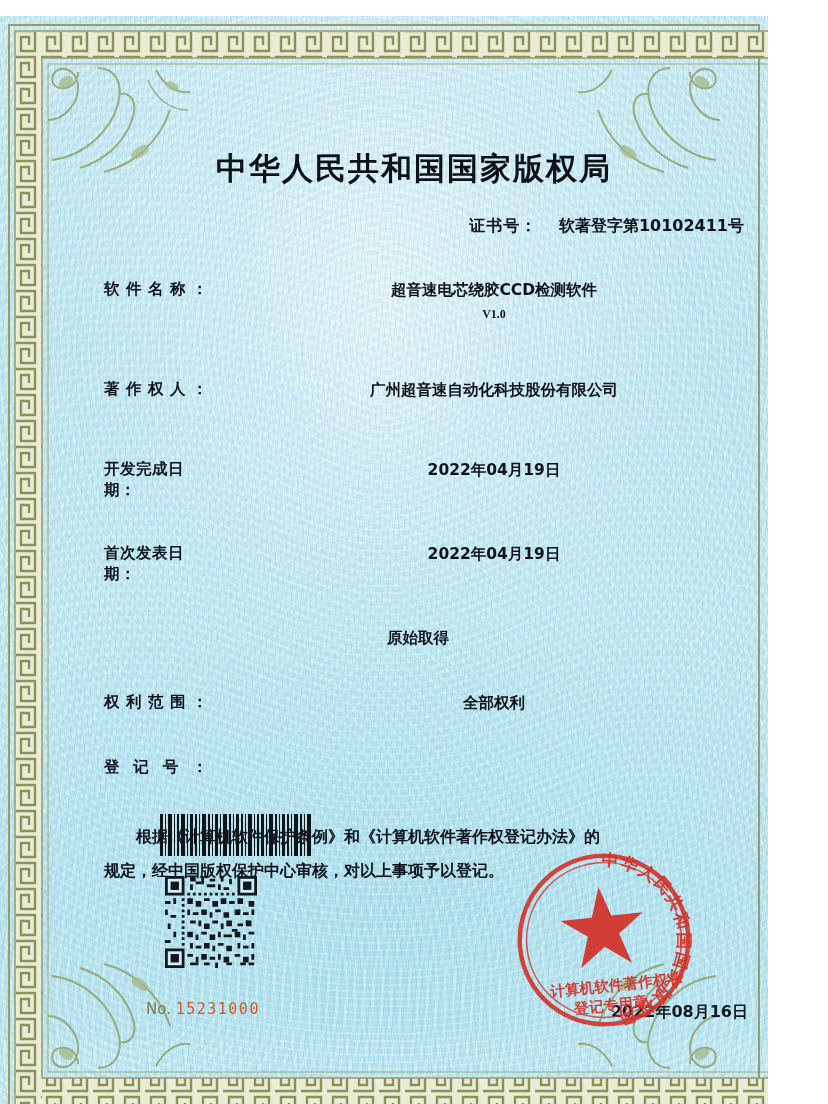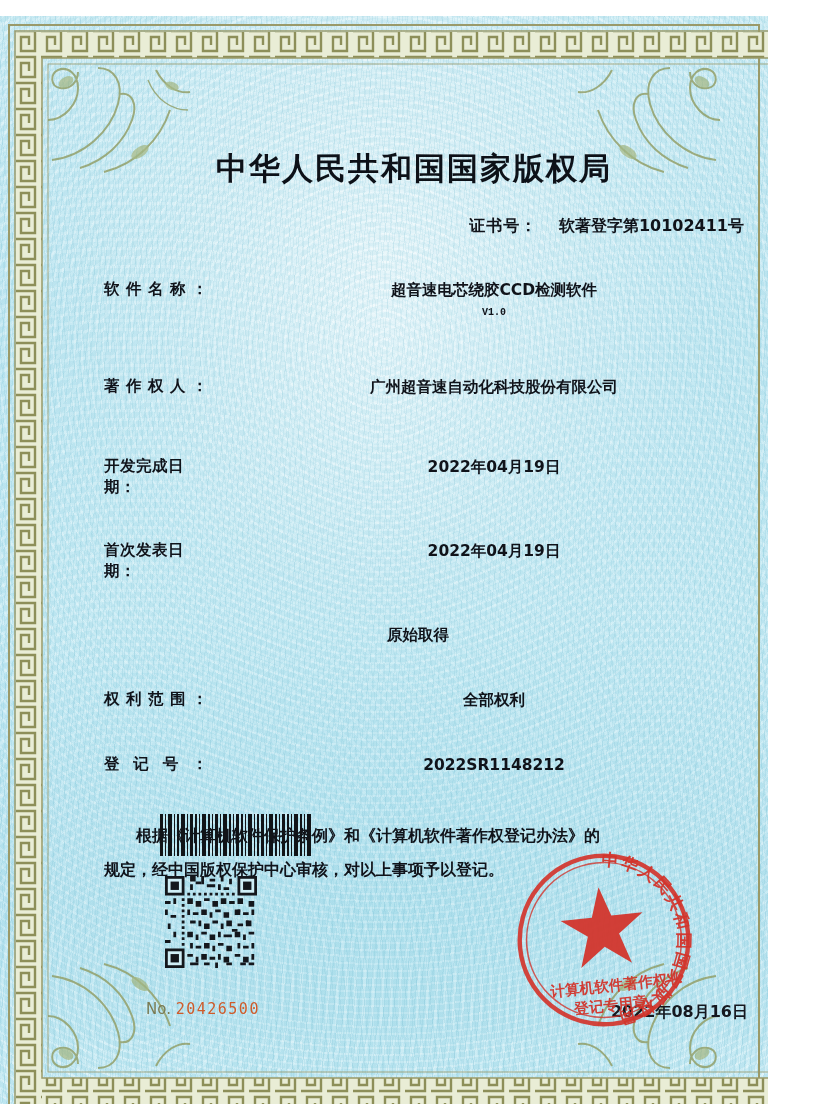--- a/index.html
+++ b/index.html
@@ -128,22 +128,22 @@
     padding-right: 4px;
   }
   .field .v {
     flex: 1;
     padding-left: 8px;
     line-height: 1.5;
     text-align: center;
   }
   .field .v .ver {
     display: block;
-    font-family: Liberation Mono, monospace;
-    font-size: 10px;
+    font-family: Liberation Serif, serif;
+    font-size: 12px;
     margin-top: 3px;
   }
   .gap-lg { margin-top: 42px; }
   .gap-xl { margin-top: 56px; }
 
   .para {
     margin-top: 42px;
     padding: 0 30px 0 44px;
     font-size: 16px;
     font-weight: bold;
@@ -372,21 +372,20 @@
       <div class="v">全部权利</div>
     </div>
 
     <div class="field gap-lg">
       <div class="k spread">
         <span>登</span>
         <span>记</span>
         <span>号</span>
         <span>：</span>
       </div>
-      <div class="v">2022SR1148212</div>
     </div>
 
     <div class="para">
       <span class="indent"></span><span>根据《计算机软件保护条例》和《计算机软件著作权登记办法》的</span><br>
       <span>规定，经中国版权保护中心审核，对以上事项予以登记。</span>
     </div>
 
     <div class="marks">
 
       <svg class="barcode" viewBox="0 0 152 42">
@@ -457,21 +456,21 @@
           <path d="M8 20h2v2H8zM11 21h1v2h-1zM13 20h2v1h-2zM16 21h2v2h-2zM19 20h1v2h-1zM21 21h3v1h-3zM25 20h2v2h-2zM28 21h1v2h-1zM30 20h2v1h-2z"></path>
           <path d="M9 24h1v2H9zM11 25h2v1h-2zM14 24h2v2h-2zM17 25h1v2h-1zM19 24h2v1h-2zM22 25h2v2h-2zM26 24h1v2h-1zM28 25h2v1h-2zM31 24h1v2h-1z"></path>
           <path d="M8 28h2v1H8zM11 29h1v2h-1zM13 28h2v2h-2zM16 29h2v1h-2zM19 28h1v2h-1zM21 29h2v2h-2zM25 28h2v1h-2zM28 29h2v2h-2zM31 28h1v2h-1z"></path>
           <path d="M9 31h3v1H9zM14 31h2v1h-2zM18 31h1v2h-1zM22 31h2v1h-2zM27 31h2v1h-2zM30 31h2v1h-2z"></path>
           <path d="M26 12h1v1h-1zM29 16h1v1h-1zM24 19h2v1h-2z"></path>
         </g>
       </svg>
 
       <div class="serial">
         <span>No.</span>
-        <span class="num">20426500</span>
+        <span class="num">15231000</span>
       </div>
 
       <div class="issue-date">2022年08月16日</div>
 
       <svg class="seal" viewBox="0 0 200 200">
         <defs>
           <path id="ringPath" d="M100,100 m0,-76 a76,76 0 1,1 -0.1,0"></path>
         </defs>
         <g transform="rotate(-6 100 100)">
           <circle cx="100" cy="100" r="86" fill="none" stroke="#d2352c" stroke-width="4.5" opacity="0.92"></circle>

